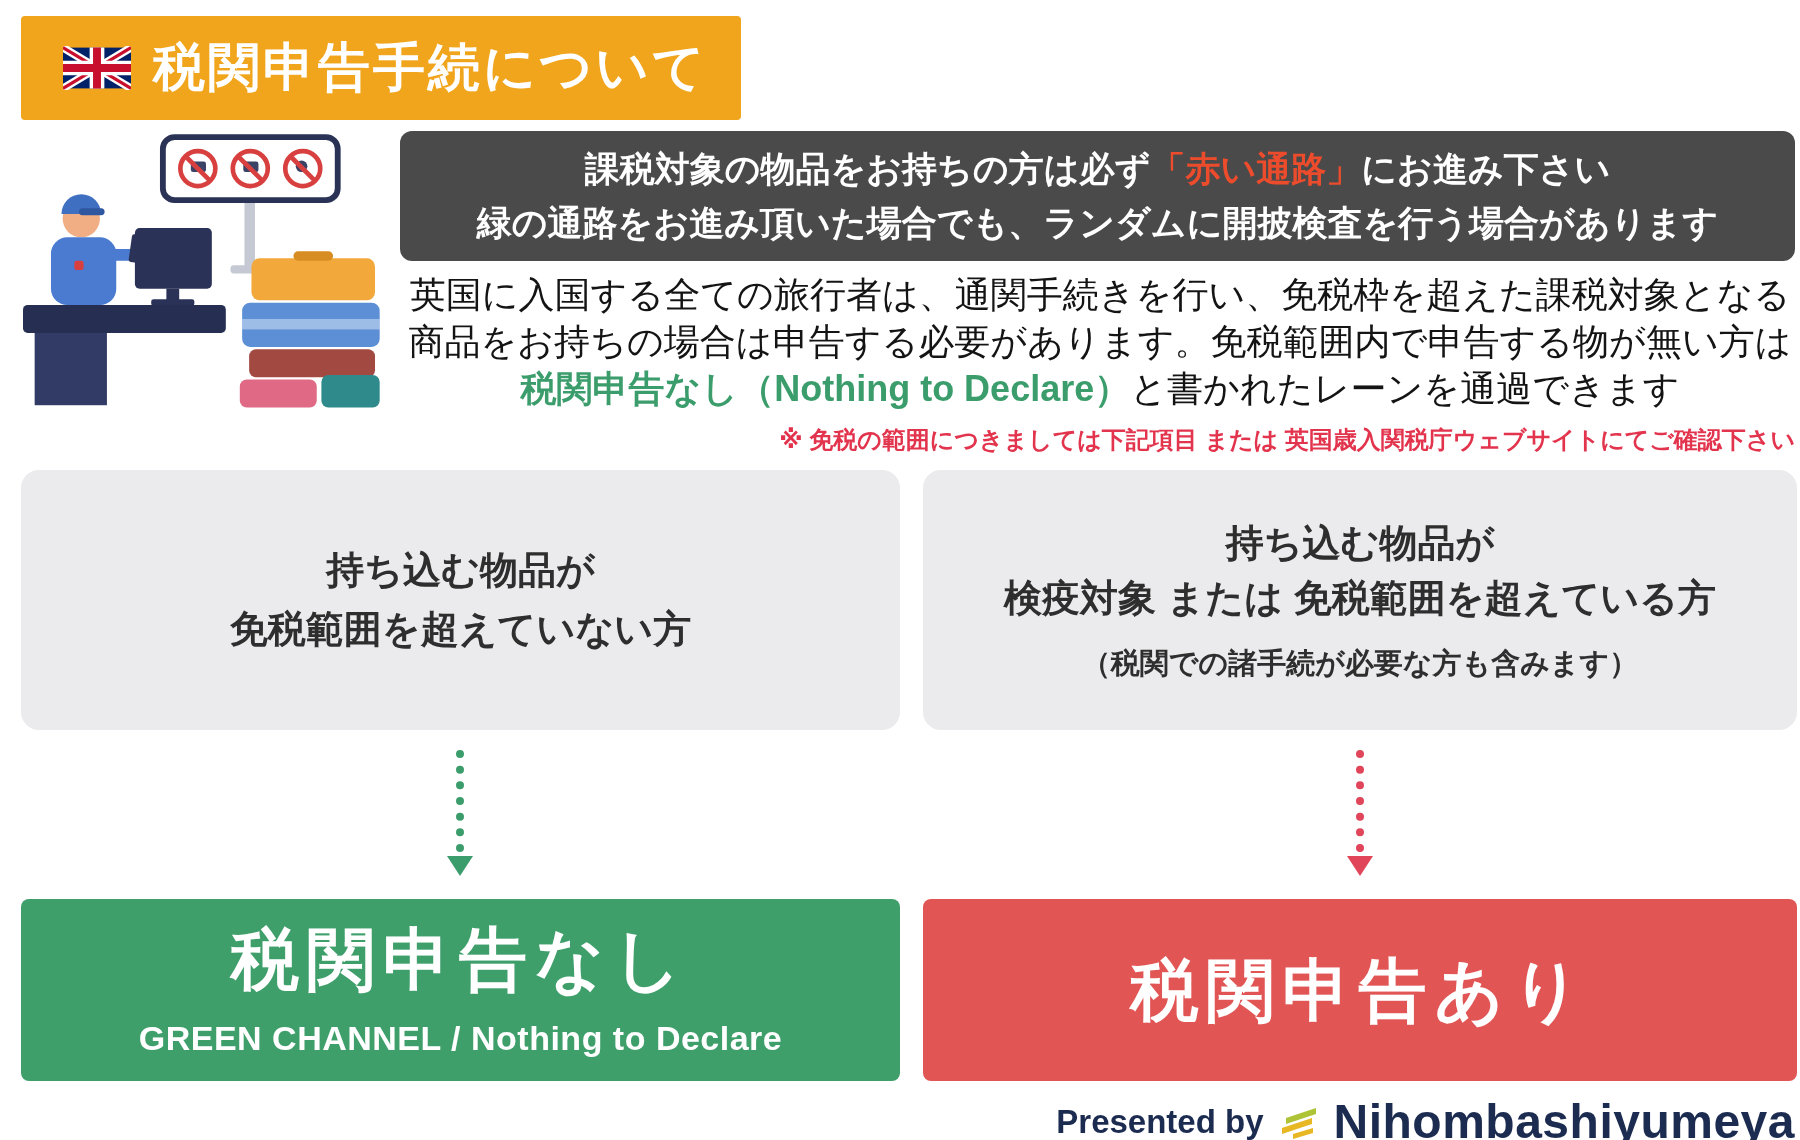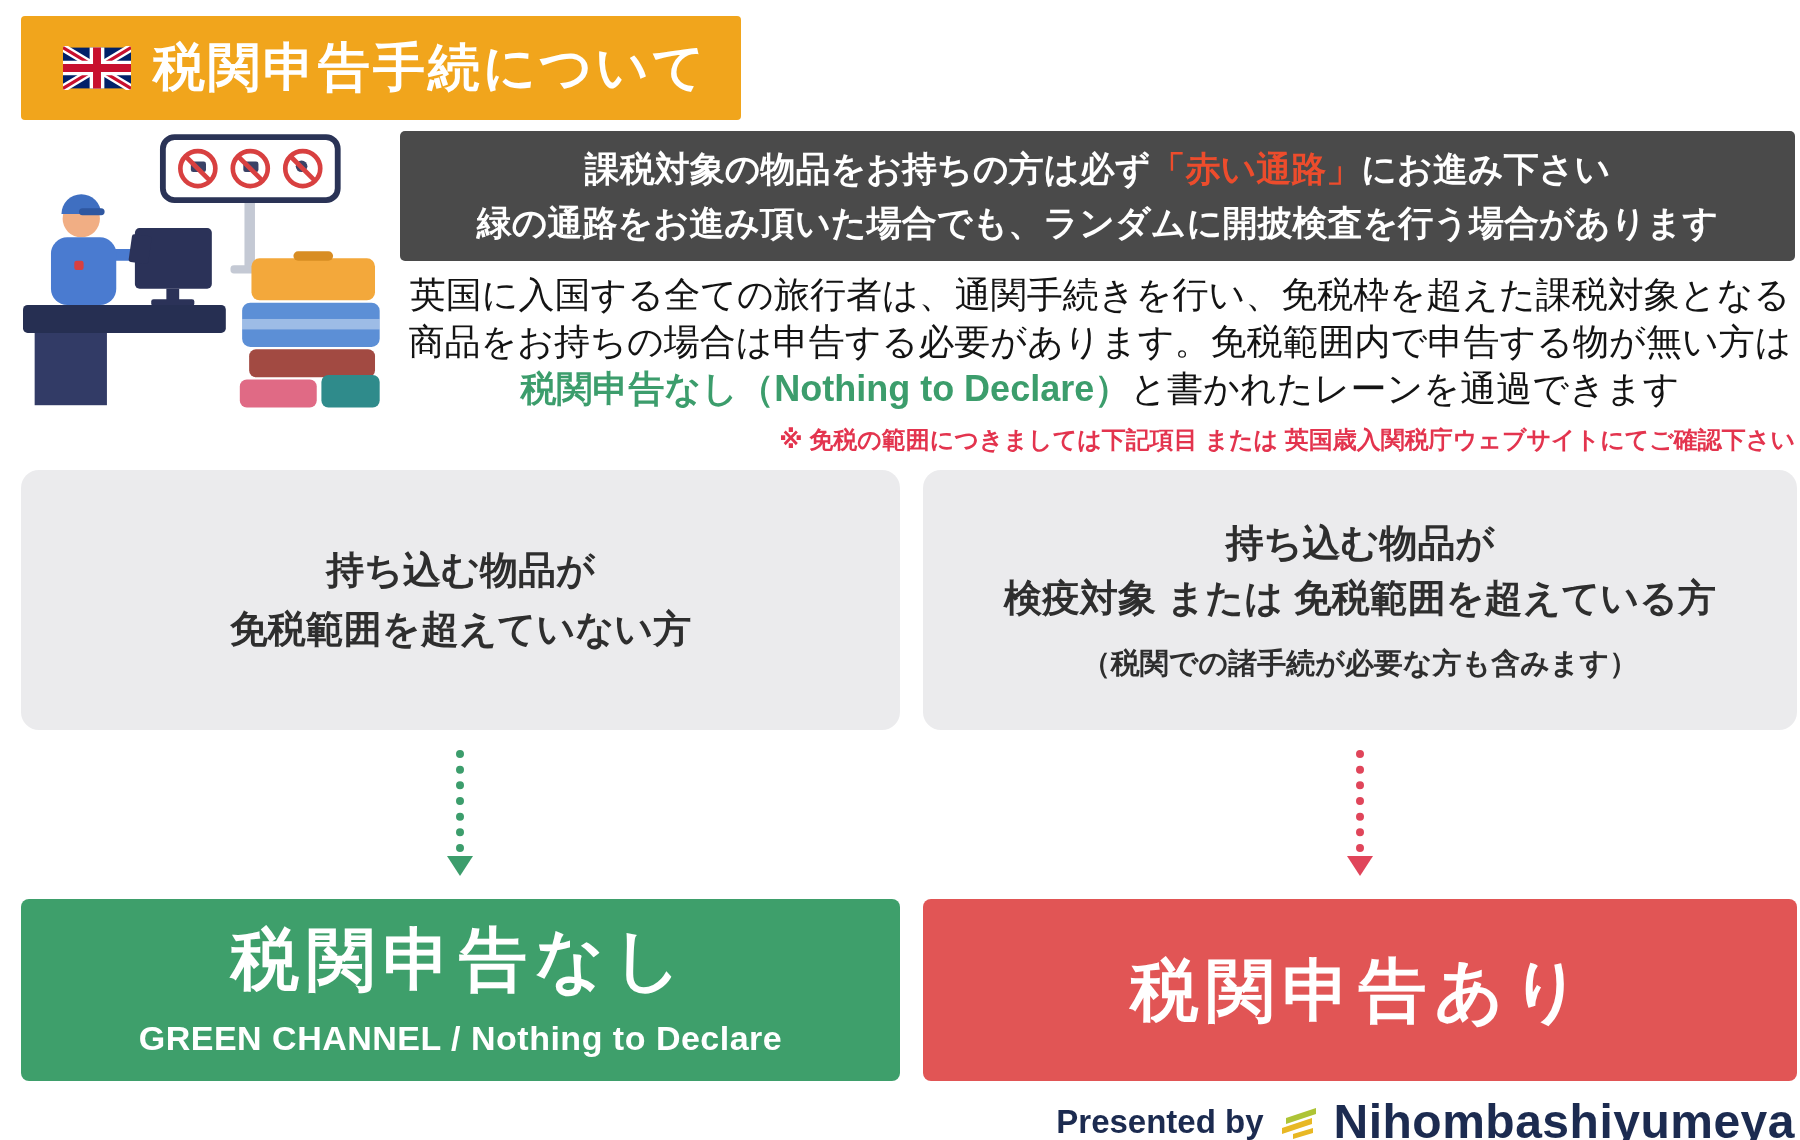--- a/index.html
+++ b/index.html
@@ -15,21 +15,21 @@
   }
   .header .flag { width:68px; height:44px; flex:0 0 auto; display:block; }
   .header .title { color:#ffffff; font-size:52px; font-weight:bold; letter-spacing:3px; white-space:nowrap; }
 
   
   .illustration { position:absolute; left:23px; top:130px; width:373px; height:280px; }
 
   
   .notice {
     position:absolute; left:400px; top:131px; width:1395px; height:130px;
-    background:#4A4A4A; border-radius:5px; color:#ffffff;
+    background:#4A4A4A; border-radius:12px; color:#ffffff;
     display:flex; flex-direction:column; justify-content:center; align-items:center;
     font-size:35px; font-weight:bold; line-height:1.55; text-align:center;
   }
   .notice .hl { color:#ED4C2C; }
 
   
   .intro {
     position:absolute; left:400px; top:272px; width:1400px;
     font-size:36px; line-height:1.30; color:#141414; font-weight:500;
     text-align:center;

